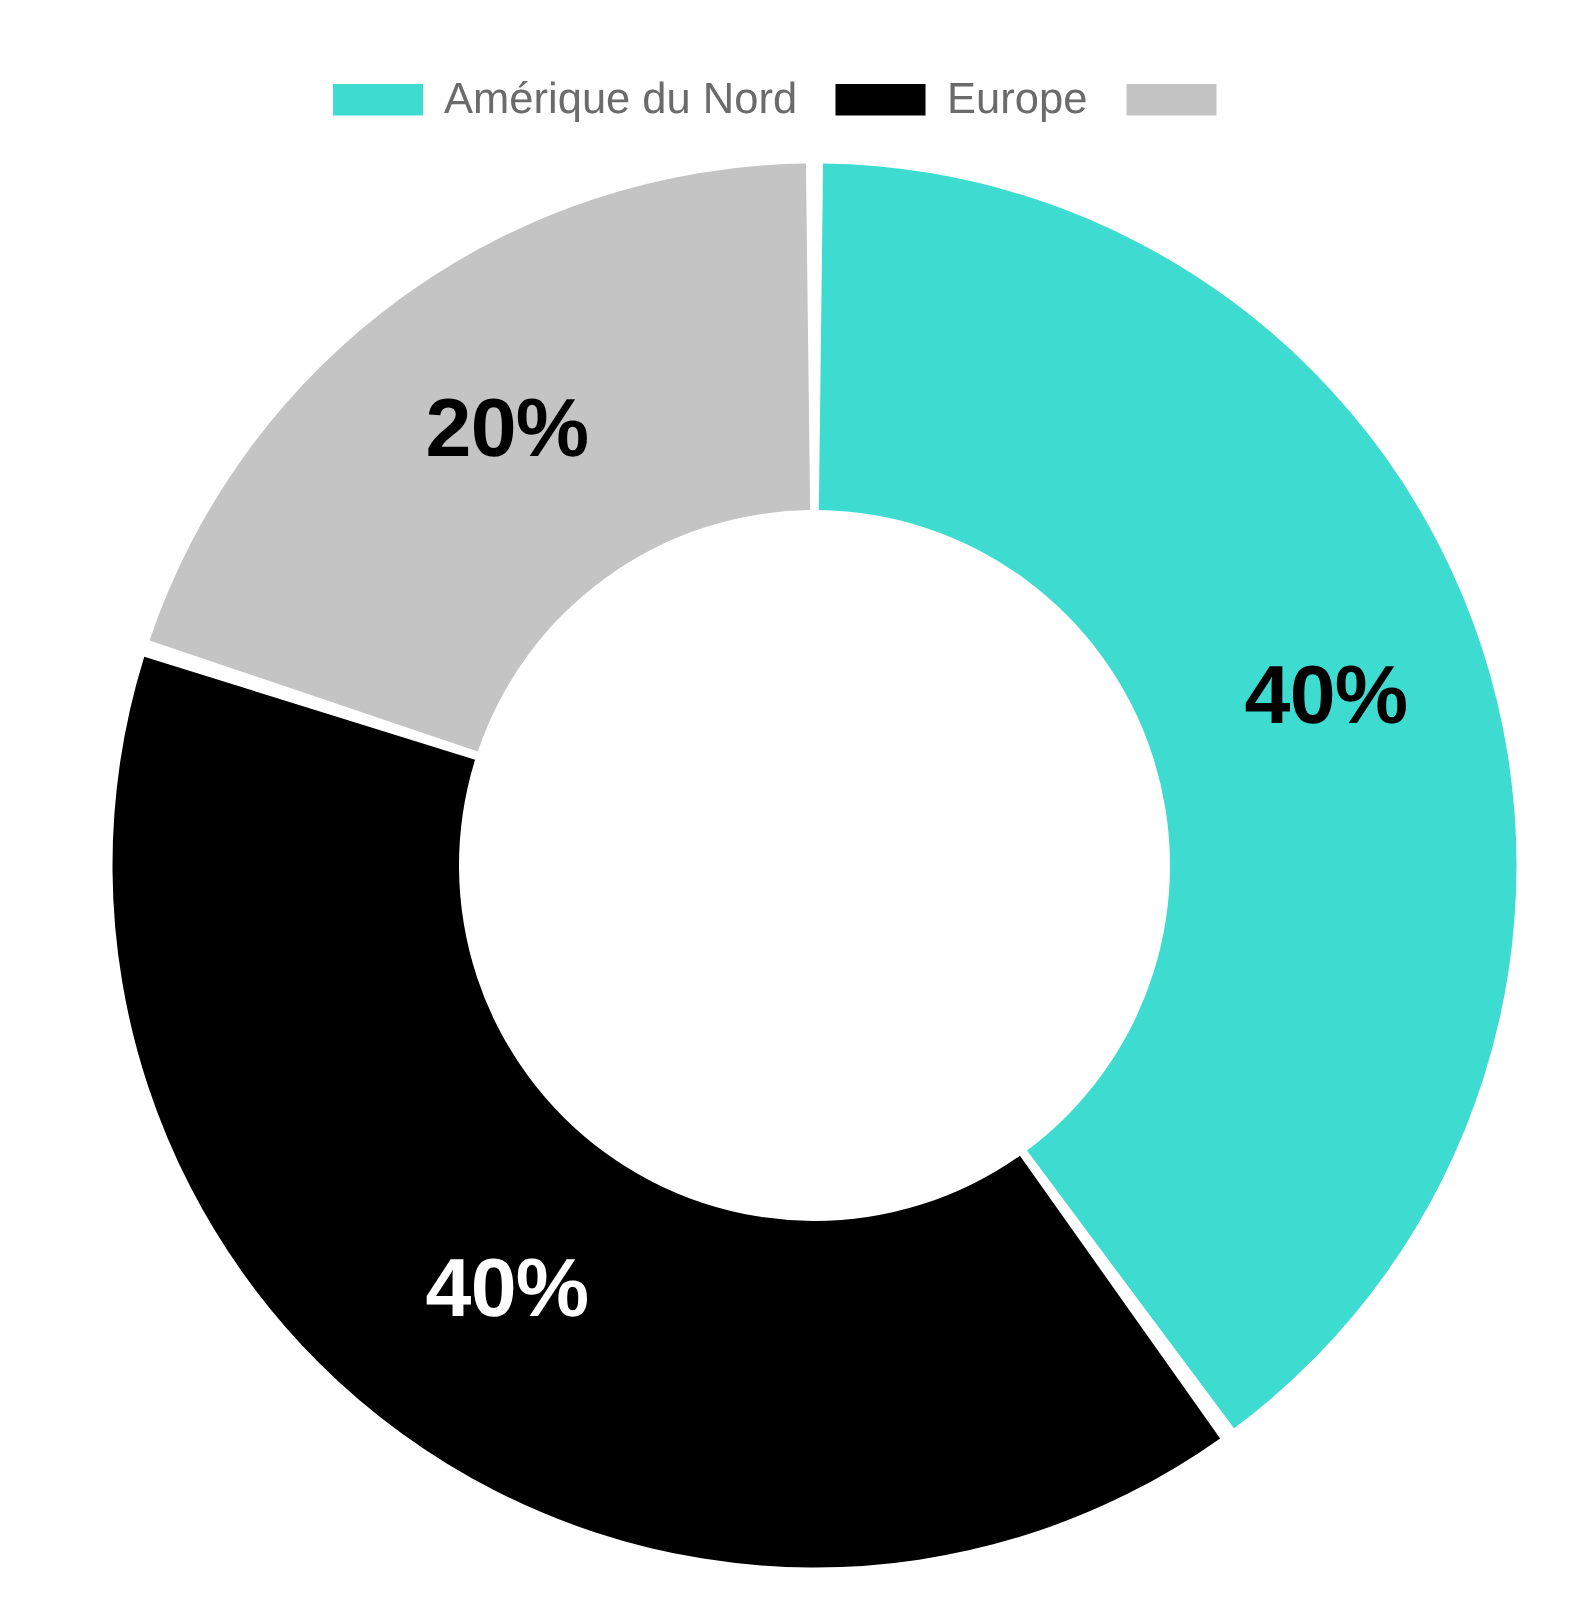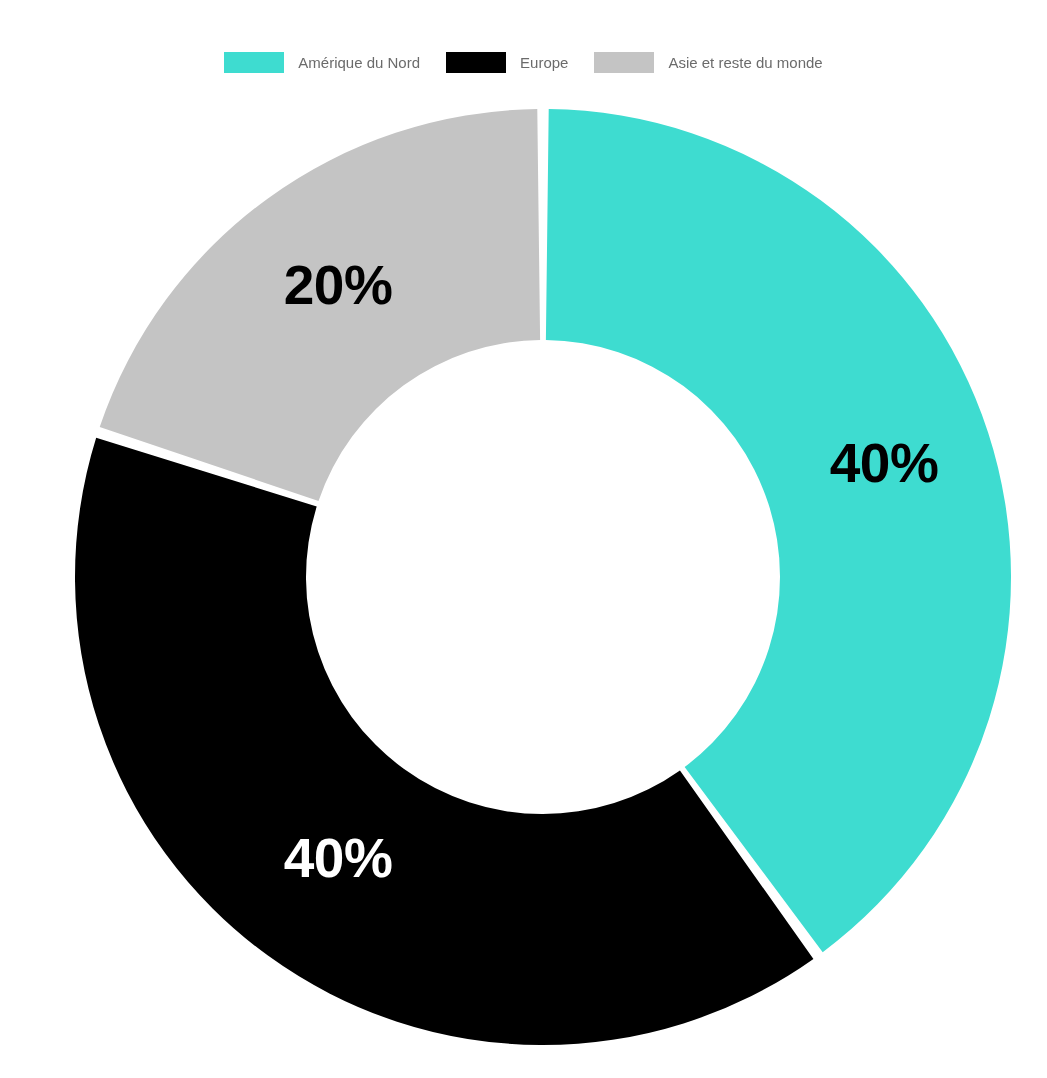--- a/index.html
+++ b/index.html
@@ -43,21 +43,21 @@
     margin: 0 13px;
   }
   .legend-swatch {
     width: 60px;
     height: 21px;
     flex: 0 0 auto;
     margin-right: 14px;
   }
   .legend-label {
     font-family: "Liberation Sans", sans-serif;
-    font-size: 15px;
+    font-size: 29px;
     font-weight: 400;
     color: #6b6b6b;
     white-space: nowrap;
     line-height: 1;
   }
 
   
   .donut-wrap {
     position: absolute;
     left: 0;
@@ -88,21 +88,20 @@
       <span class="legend-label">Amérique du Nord</span>
     </div>
 
     <div class="legend-item">
       <span class="legend-swatch" style="background: rgb(0, 0, 0);"></span>
       <span class="legend-label">Europe</span>
     </div>
 
     <div class="legend-item">
       <span class="legend-swatch" style="background: rgb(196, 196, 196);"></span>
-      <span class="legend-label">Asie et reste du monde</span>
     </div>
 
   </div>
 
   <div class="donut-wrap">
     <svg class="donut-svg" id="donut-svg" width="1047" height="1078" viewBox="0 0 1047 1078">
       <g id="donut-slices">
           <path d="M 548.7175563908958 109.03492699890847 A 468 468 0 0 1 822.6885687845438 952.2310015060768 L 684.6371598331984 767.0208276857697 A 237 237 0 0 0 545.8954291979536 340.0176873904729 Z" fill="#3edcd0"></path>
           <path d="M 813.4373682114806 958.9523921575149 A 468 468 0 0 1 96.17194583269082 437.8285589315961 L 316.72169051783703 506.5221548435647 A 237 237 0 0 0 679.9522569788908 770.4246088489979 Z" fill="#000000"></path>
           <path d="M 99.70559001485844 426.95312040590375 A 468 468 0 0 1 537.2824436091042 109.03492699890847 L 540.1045708020464 340.0176873904729 A 237 237 0 0 0 318.51116417419115 501.0147212311948 Z" fill="#c4c4c4"></path>

